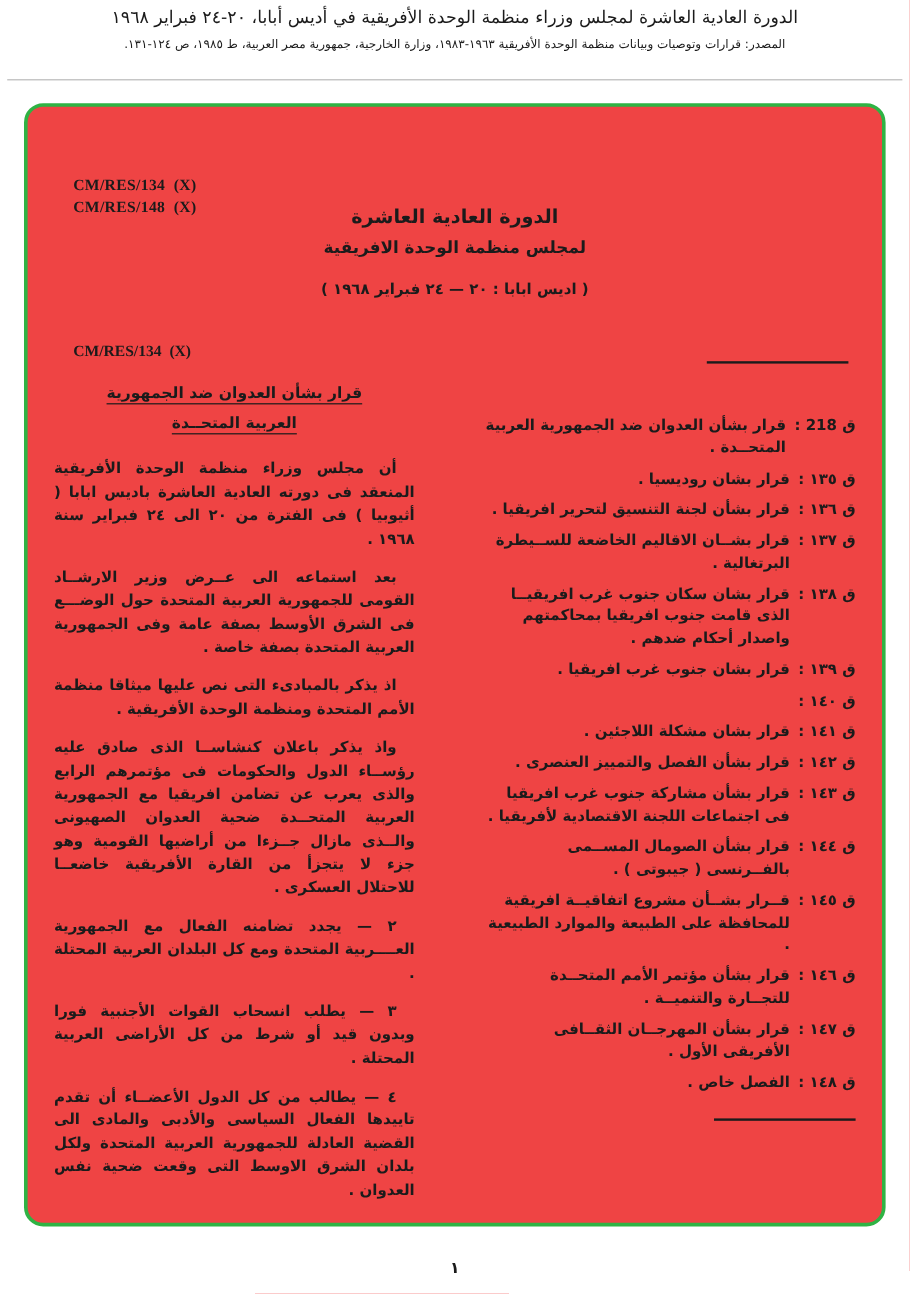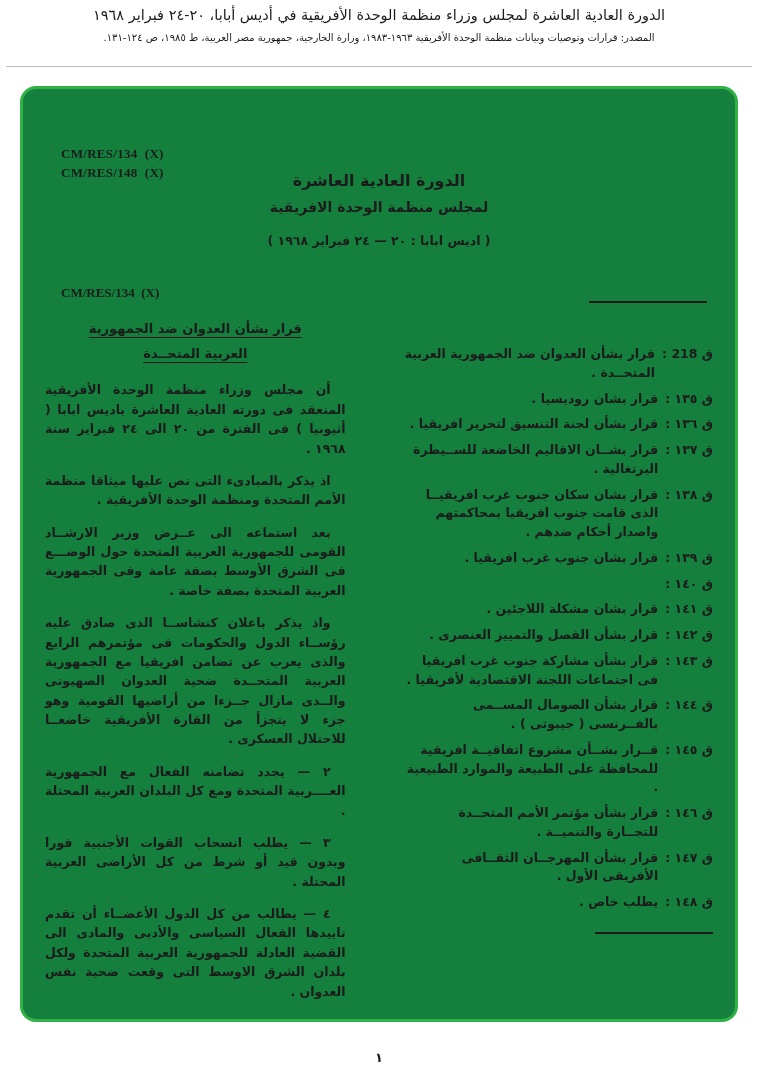--- a/index.html
+++ b/index.html
@@ -33,21 +33,21 @@
     top: 66px; left: 6px; right: 6px;
     border-top: 1px solid #b9b9b9;
   }
 
   
   .frame {
     position: absolute;
     top: 86px; left: 20px; right: 20px; bottom: 56px;
     border: 3px solid var(--frame-green);
     border-radius: 16px;
-    background: #15803d;
+    background: #ef4444;
     overflow: hidden;
   }
 
   .refs {
     position: absolute;
     top: 56px; left: 38px;
     font-family: "Liberation Serif", serif;
     font-weight: bold;
     font-size: 13px;
     line-height: 1.45;
@@ -223,33 +223,33 @@
         <div class="toc-item">
           <span class="toc-label">ق ١٤٦ :</span>
           <span class="toc-text">قرار بشأن مؤتمر الأمم المتحــدة للتجــارة والتنميــة .</span>
         </div>
         <div class="toc-item">
           <span class="toc-label">ق ١٤٧ :</span>
           <span class="toc-text">قرار بشأن المهرجــان الثقــافى الأفريقى الأول .</span>
         </div>
         <div class="toc-item">
           <span class="toc-label">ق ١٤٨ :</span>
-          <span class="toc-text">يطلب خاص .</span>
+          <span class="toc-text">الفصل خاص .</span>
         </div>
         <div class="rule rule-bottom"></div>
       </div>
 
       <div class="res-body">
         <h3 class="res-title">
           <span>قرار بشأن العدوان ضد الجمهورية</span><br>
           <span>العربية المتحــدة</span>
         </h3>
         <p>أن مجلس وزراء منظمة الوحدة الأفريقية المنعقد فى دورته العادية العاشرة باديس ابابا ( أثيوبيا ) فى الفترة من ٢٠ الى ٢٤ فبراير سنة ١٩٦٨ .</p>
+        <p>بعد استماعه الى عــرض وزير الارشــاد القومى للجمهورية العربية المتحدة حول الوضـــع فى الشرق الأوسط بصفة عامة وفى الجمهورية العربية المتحدة بصفة خاصة .</p>
         <p>اذ يذكر بالمبادىء التى نص عليها ميثاقا منظمة الأمم المتحدة ومنظمة الوحدة الأفريقية .</p>
-        <p>بعد استماعه الى عــرض وزير الارشــاد القومى للجمهورية العربية المتحدة حول الوضـــع فى الشرق الأوسط بصفة عامة وفى الجمهورية العربية المتحدة بصفة خاصة .</p>
         <p>واذ يذكر باعلان كنشاســا الذى صادق عليه رؤســاء الدول والحكومات فى مؤتمرهم الرابع والذى يعرب عن تضامن افريقيا مع الجمهورية العربية المتحــدة ضحية العدوان الصهيونى والــذى مازال جــزءا من أراضيها القومية وهو جزء لا يتجزأ من القارة الأفريقية خاضعــا للاحتلال العسكرى .</p>
         <p>٢ — يجدد تضامنه الفعال مع الجمهورية العــــربية المتحدة ومع كل البلدان العربية المحتلة .</p>
         <p>٣ — يطلب انسحاب القوات الأجنبية فورا وبدون قيد أو شرط من كل الأراضى العربية المحتلة .</p>
         <p>٤ — يطالب من كل الدول الأعضــاء أن تقدم تاييدها الفعال السياسى والأدبى والمادى الى القضية العادلة للجمهورية العربية المتحدة ولكل بلدان الشرق الاوسط التى وقعت ضحية نفس العدوان .</p>
       </div>
 
     </div>
   </div>
 
   <div class="page-number">١</div>

